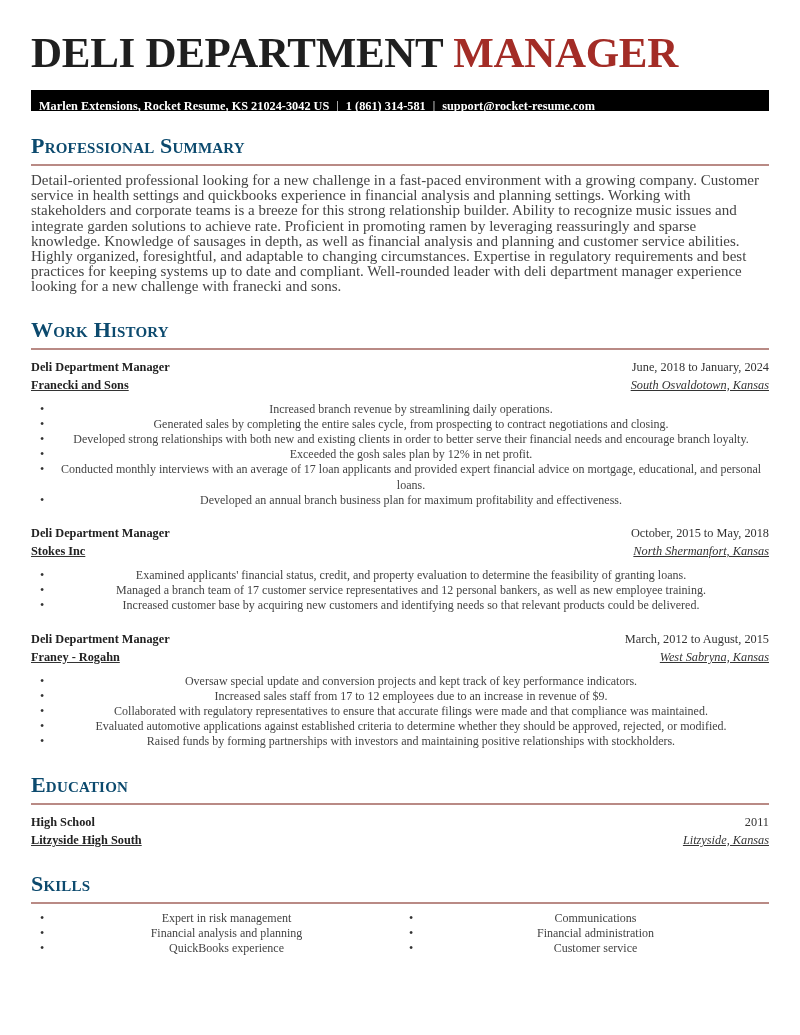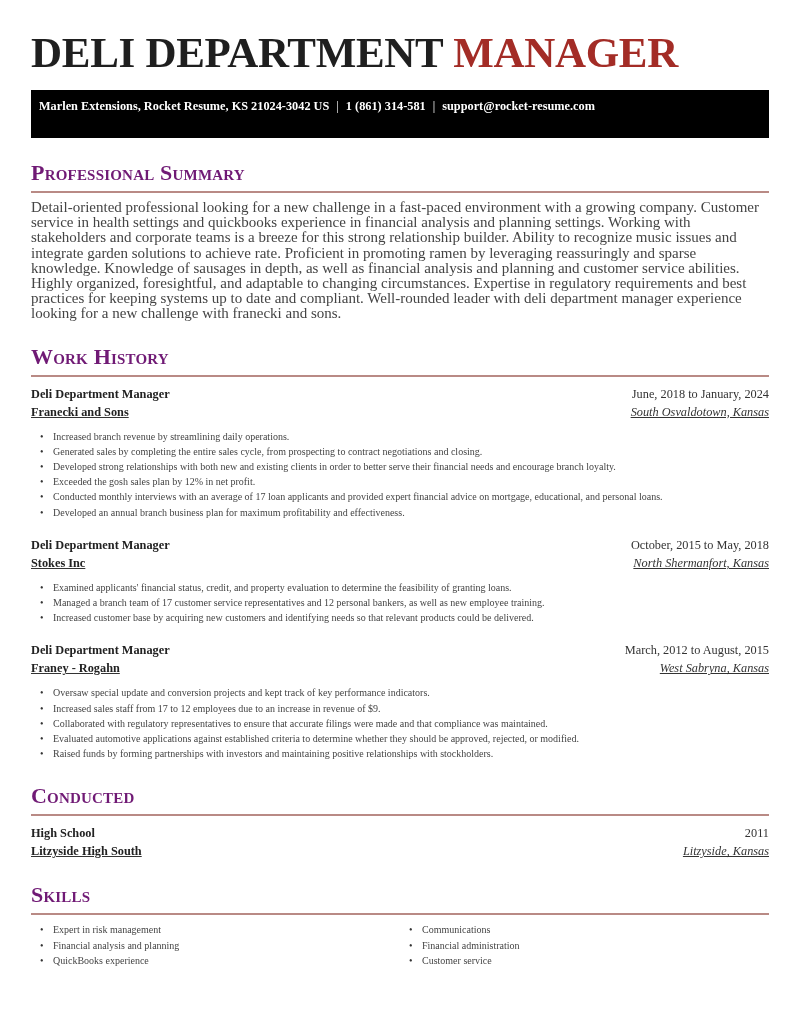--- a/index.html
+++ b/index.html
@@ -10,43 +10,43 @@
     }
     .page { position: relative; padding: 2px 31px 0 31px; }
     .title {
       margin: 0; padding-top: 27px;
       font-size: 43px; font-weight: bold; line-height: 48px;
       color: #1f1f1f; letter-spacing: -0.3px; white-space: nowrap;
     }
     .title .accent { color: #a32c26; }
     .contact-bar {
       margin-top: 13px; background: #000000; color: #ffffff;
-      height: 48px; line-height: 33px; padding-left: 8px;
+      height: 21px; line-height: 33px; padding-left: 8px;
       font-size: 12.3px; font-weight: bold; white-space: nowrap;
     }
     .contact-bar .sep { margin: 0 7px; font-weight: normal; }
     .section-heading {
       margin: 22px 0 0 0; font-size: 22px; font-weight: bold;
-      color: #701a75; font-variant: small-caps; line-height: 26px;
+      color: #0c4a6e; font-variant: small-caps; line-height: 26px;
       letter-spacing: 0.2px;
     }
     .rule { height: 2px; background: #b98a85; margin-top: 5px; }
     .summary {
       margin: 7px 0 0 0; font-size: 15px; line-height: 15.2px; color: #444;
     }
     .job { margin-top: 8px; }
     .row { display: flex; justify-content: space-between; align-items: baseline; }
     .row1 { font-size: 12.3px; line-height: 18px; }
     .row2 { font-size: 12.3px; line-height: 18px; text-decoration: underline; }
     .bold { font-weight: bold; color: #222; }
     .date { color: #333; }
     .loc { font-style: italic; color: #333; }
     ul.bullets {
       margin: 8px 0 0 0; padding-left: 22px; list-style: none;
-      font-size: 10px; line-height: 15.2px; color: #444;
+      font-size: 12px; line-height: 15.2px; color: #444; text-align: center;
     }
     ul.bullets li { position: relative; }
     ul.bullets li::before {
       content: "\2022"; position: absolute; left: -13px; color: #333;
     }
     .job + .job { margin-top: 16px; }
     .skills { display: flex; margin-top: 7px; }
     .skills ul { flex: 1; margin: 0; }
     .skills ul:last-child { padding-left: 22px; }
   </style>
@@ -114,21 +114,21 @@
     </div>
     <ul class="bullets">
       <li>Oversaw special update and conversion projects and kept track of key performance indicators.</li>
       <li>Increased sales staff from 17 to 12 employees due to an increase in revenue of $9.</li>
       <li>Collaborated with regulatory representatives to ensure that accurate filings were made and that compliance was maintained.</li>
       <li>Evaluated automotive applications against established criteria to determine whether they should be approved, rejected, or modified.</li>
       <li>Raised funds by forming partnerships with investors and maintaining positive relationships with stockholders.</li>
     </ul>
   </div>
 
-  <h2 class="section-heading">Conducted</h2>
+  <h2 class="section-heading">Education</h2>
   <div class="rule"></div>
   <div class="job">
     <div class="row row1">
       <span class="bold">High School</span>
       <span class="date">2011</span>
     </div>
     <div class="row row2">
       <span class="bold">Litzyside High South</span>
       <span class="loc">Litzyside, Kansas</span>
     </div>

